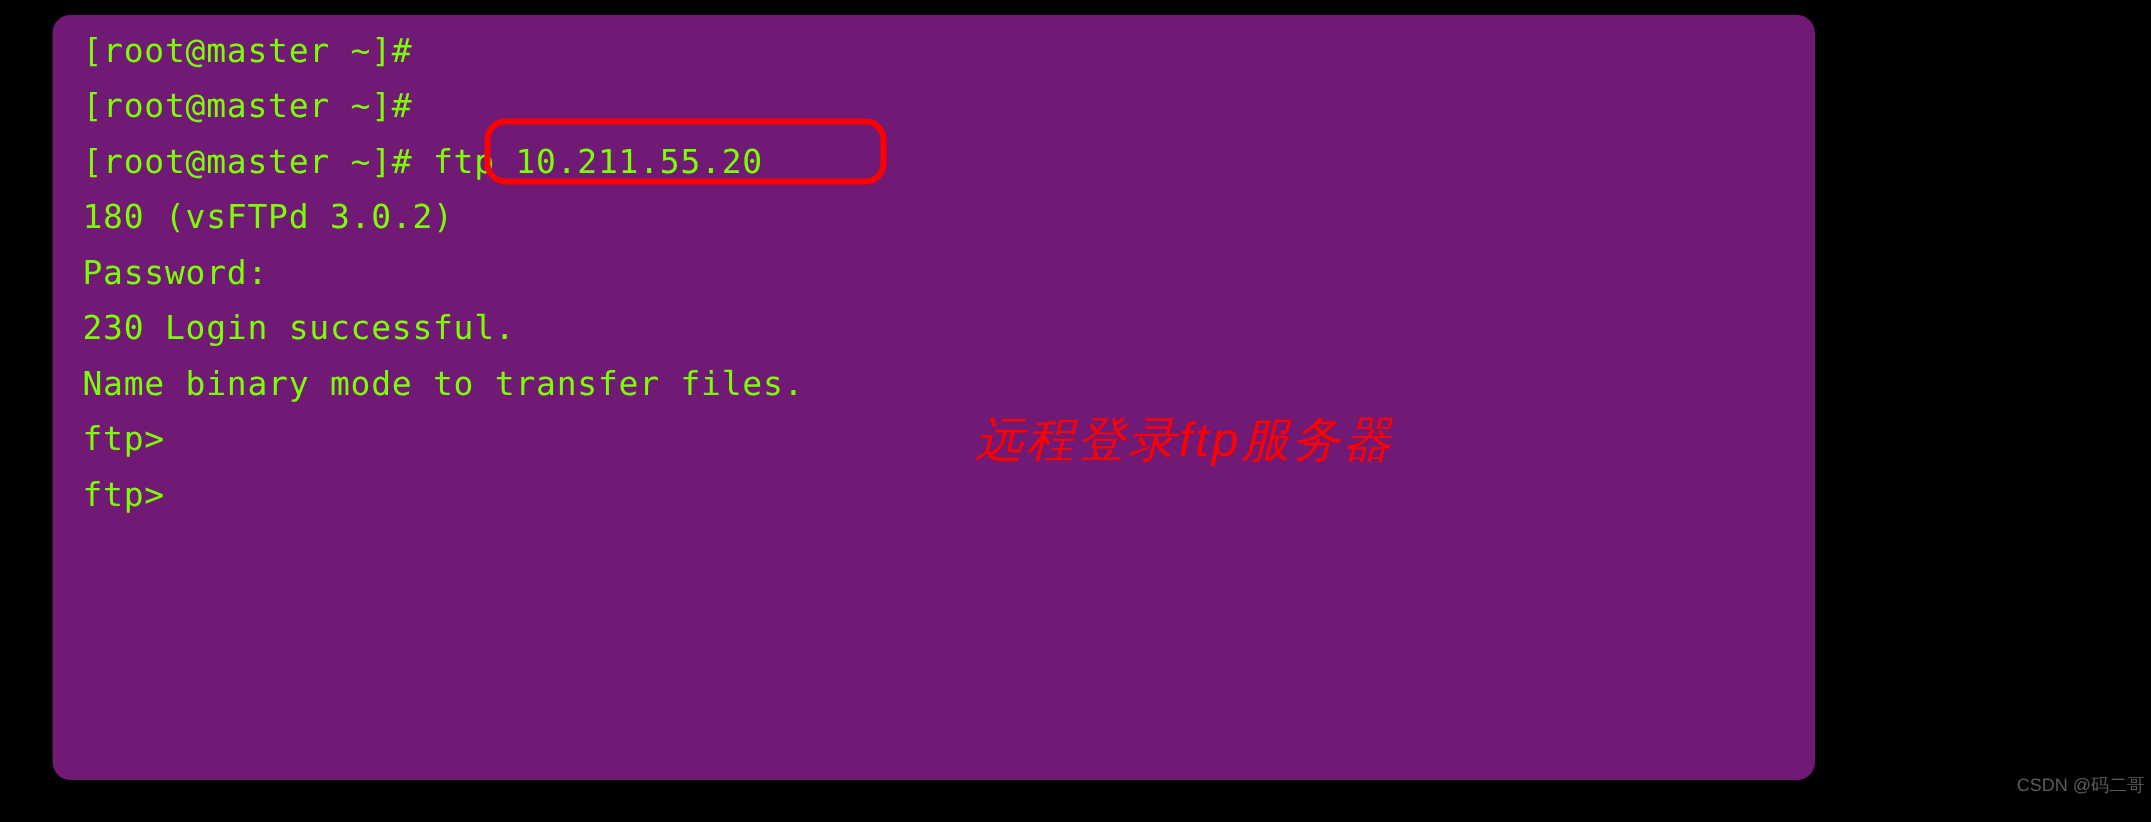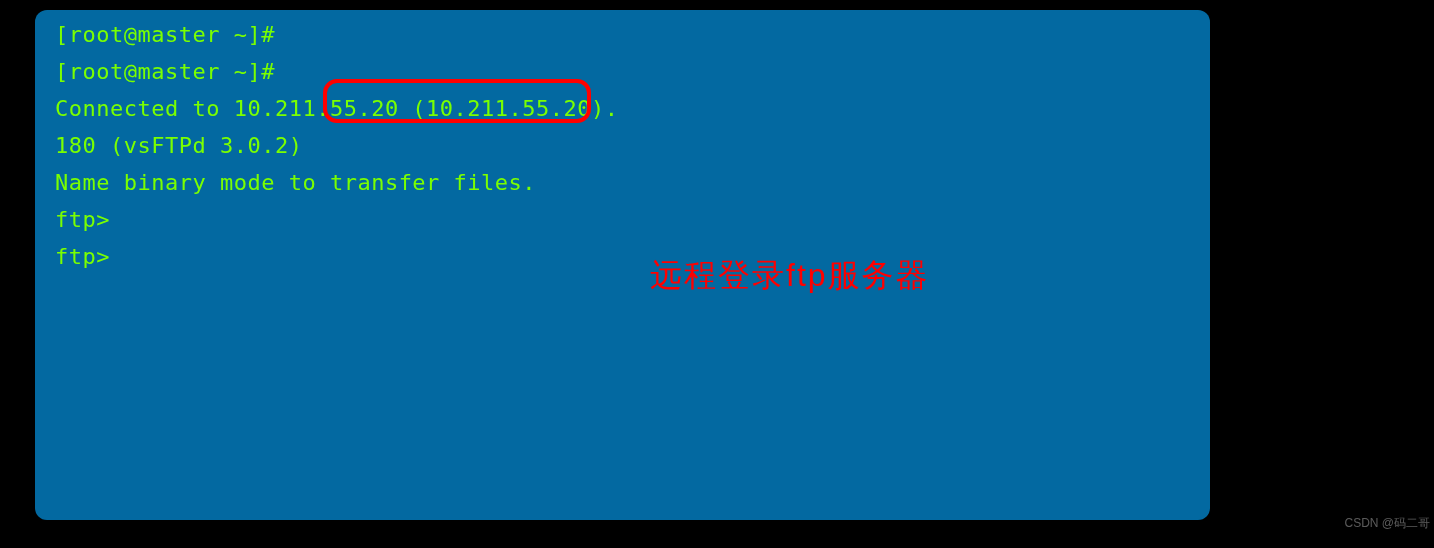--- a/index.html
+++ b/index.html
@@ -13,21 +13,21 @@
       height: 548px;
       position: relative;
       font-family: "Menlo", "Consolas", monospace;
     }
     .terminal {
       position: absolute;
       left: 35px;
       top: 10px;
       width: 1175px;
       height: 510px;
-      background: #0369a1;
+      background: #701a75;
       border-radius: 12px;
       padding: 6px 20px;
       overflow: hidden;
     }
     .line {
       color: #7aff00;
       font-size: 22px;
       line-height: 37px;
       white-space: pre;
       font-weight: 500;
@@ -39,44 +39,47 @@
       top: 79px;
       width: 268px;
       height: 44px;
       border: 4px solid #ff0000;
       border-radius: 14px;
       pointer-events: none;
     }
     .annotation {
       position: absolute;
       left: 650px;
-      top: 254px;
+      top: 272px;
       color: #ff0000;
       font-size: 32px;
       font-weight: 500;
       font-family: "Microsoft YaHei", "PingFang SC", sans-serif;
       letter-spacing: 2px;
+      font-style: italic;
     }
     .watermark {
       position: absolute;
       right: 4px;
       bottom: 16px;
       color: rgba(200,200,200,0.45);
       font-size: 12px;
       font-family: "Microsoft YaHei", sans-serif;
     }
   </style>
 </head>
 <body>
 
 <div class="terminal">
   <div class="line">[root@master ~]#</div>
   <div class="line">[root@master ~]#</div>
-  <div class="line">Connected to 10.211.55.20 (10.211.55.20).</div>
+  <div class="line">[root@master ~]# ftp 10.211.55.20</div>
   <div class="line">180 (vsFTPd 3.0.2)</div>
+  <div class="line">Password:</div>
+  <div class="line">230 Login successful.</div>
   <div class="line">Name binary mode to transfer files.</div>
   <div class="line">ftp&gt;</div>
   <div class="line">ftp&gt;</div>
 </div>
 
 <div class="highlight-box"></div>
 
 <div class="annotation">远程登录ftp服务器</div>
 
 <div class="watermark">CSDN @码二哥</div>

